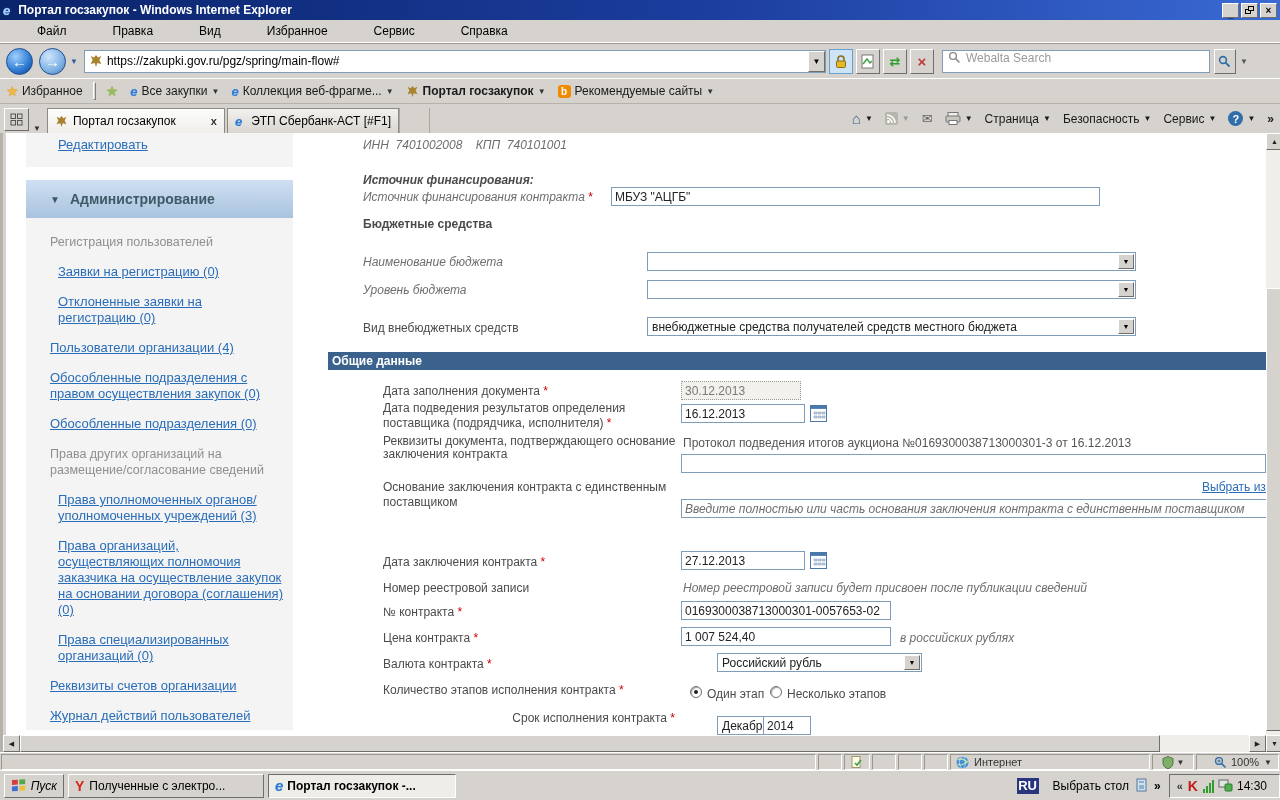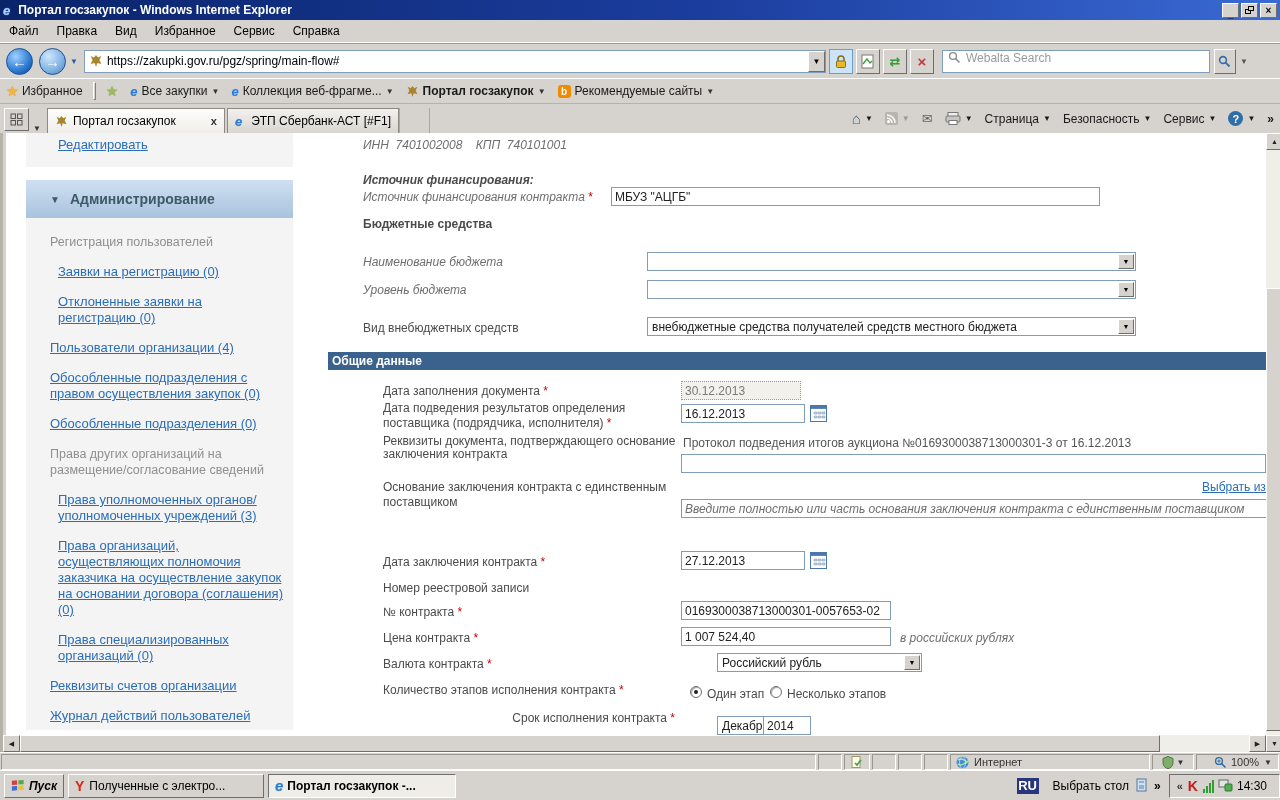--- a/index.html
+++ b/index.html
@@ -23,21 +23,21 @@
   .winbtn { width:17px; height:15px; font-size:10px; font-weight:bold; color:#000;
             display:flex; align-items:center; justify-content:center; margin-left:2px; }
   .restore-glyph { position:relative; width:9px; height:8px; }
   .restore-glyph i { position:absolute; border:1px solid #000; background:#d6d3ce; }
   .restore-glyph i.b { left:0; bottom:0; width:6px; height:5px; }
   .restore-glyph i.f { right:0; top:0; width:6px; height:5px; }
 
   
   .menubar { left:0; top:20px; width:1280px; height:23px; display:flex; align-items:center;
              border-bottom:1px solid #fff; background:#d6d3ce; }
-  .menu-item { font-size:12px; color:#000; padding:3px 9px; }
+  .menu-item { font-size:12px; color:#000; padding:3px 9px;margin-left:28px; }
 
   
   .addrrow { left:0; top:43px; width:1280px; height:35px; background:#d6d3ce;
              border-top:1px solid #9b978f; display:flex; align-items:center; }
   .navcircle { width:27px; height:27px; border-radius:50%; margin-left:6px;
                background:radial-gradient(circle at 35% 30%,#9fd0ff,#2d7ad1 60%,#0b3f8a);
                border:1px solid #1b4f93; color:#fff; font-size:15px; font-weight:bold;
                display:flex; align-items:center; justify-content:center; }
   .navcircle.fwd { background:radial-gradient(circle at 35% 30%,#cfe6fb,#7fb2e4 60%,#4a7ab0); }
   .dd-small { font-size:8px; color:#2a5d9e; margin:0 4px; }
@@ -130,21 +130,21 @@
                border-top:1px solid #fff; display:flex; align-items:stretch; }
   .sb-panel { border-top:1px solid #9b978f; border-left:1px solid #9b978f;
               border-right:1px solid #fff; border-bottom:1px solid #fff;
               margin:1px 1px 0 1px; display:flex; align-items:center; font-size:11px; color:#333; }
 
   
   .taskbar { left:0; top:770px; width:1280px; height:30px; background:#d6d3ce;
              border-top:1px solid #fff; display:flex; align-items:center; }
   .taskbtn { height:24px; display:flex; align-items:center; font-size:12px; padding:0 6px;
              margin-left:4px; white-space:nowrap; overflow:hidden; }
-  .taskbtn.start { font-weight:bold; font-style:italic;justify-content:space-between; }
+  .taskbtn.start { font-weight:normal; font-style:italic;justify-content:space-between; }
   .taskbtn.active { background:#efede8; border-top:1px solid #6e6e6e; border-left:1px solid #6e6e6e;
                     border-right:1px solid #fff; border-bottom:1px solid #fff; font-weight:bold; }
   .tray { margin-left:auto; display:flex; align-items:center; height:26px; }
   .ru-box { width:22px; height:16px; background:#29357d; color:#fff; font-size:13px; font-weight:bold;
             display:flex; align-items:center; justify-content:center; }
   .sigbars { display:flex; align-items:flex-end; height:14px; margin:0 3px; }
   .sigbars i { width:2px; background:#2f9e2f; margin-right:1px; display:block; }
   .clock { font-size:12px; color:#000; margin:0 8px 0 4px; }
   .nowrap-pre { white-space:pre; }
 </style>
@@ -406,20 +406,21 @@
     <input class="txt-input" style="left: 675px; top: 418px; width: 124px;" value="27.12.2013">
     <span class="cal-btn" style="left:803px;top:418px;">
       <svg width="17" height="17" viewBox="0 0 17 17">
         <rect x="0.5" y="0.5" width="16" height="16" fill="#fff" stroke="#4a78aa"></rect>
         <rect x="0.5" y="0.5" width="16" height="3.4" fill="#4a78aa"></rect>
         <path d="M4 7h3v2H4zM8 7h3v2H8zM12 7h3v2h-3zM4 11h3v2H4zM8 11h3v2H8zM12 11h3v2h-3z" fill="#c9d6e8" stroke="#7a93ad" stroke-width="0.5"></path>
       </svg>
     </span>
 
     <span class="lbl" style="left:377px;top:448px;">Номер реестровой записи</span>
+    <span class="lbl ital" style="left:677px;top:448px;">Номер реестровой записи будет присвоен после публикации сведений</span>
 
     <span class="lbl" style="left:377px;top:472px;">
       <span>№ контракта</span> <span class="req">*</span>
     </span>
     <input class="txt-input" style="left: 675px; top: 468px; width: 210px;" value="0169300038713000301-0057653-02">
 
     <span class="lbl" style="left:377px;top:498px;">
       <span>Цена контракта</span> <span class="req">*</span>
     </span>
     <input class="txt-input nowrap-pre" style="left: 675px; top: 494px; width: 210px;" value="1 007 524,40">

